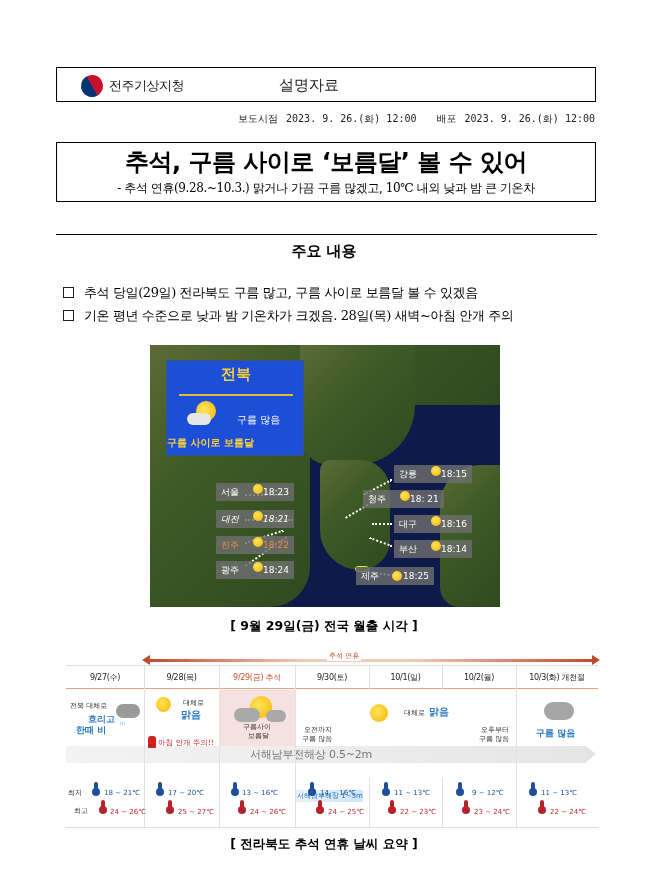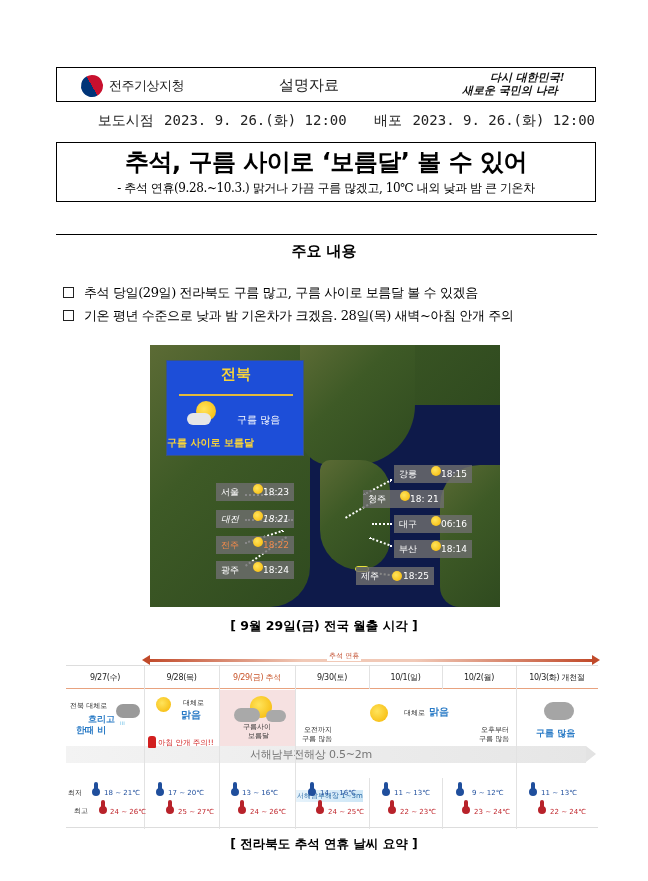--- a/index.html
+++ b/index.html
@@ -11,21 +11,21 @@
 
     
     .header-box { left: 56px; top: 67px; width: 540px; height: 35px; border: 1.5px solid #000; }
     .logo { left: 24px; top: 7px; width: 22px; height: 22px; border-radius: 50%;
       background: conic-gradient(#c8102e 0deg 180deg, #003478 180deg 360deg); transform: rotate(-30deg); }
     .logo-text { left: 52px; top: 9px; font-size: 13px; letter-spacing: -0.5px; color: #222; }
     .doc-type { left: 222px; top: 8px; font-size: 15px; color: #222; }
     .slogan { left: 405px; top: 3px; font-family: "DejaVu Serif", serif; font-style: italic; font-size: 11px; line-height: 13px; color: #111; font-weight: bold; }
     .slogan div:first-child { padding-left: 28px; }
 
-    .dateline { right: 53px; top: 112px; font-size: 14px; color: #222; font-family: "DejaVu Sans Mono", monospace; }
+    .dateline { right: 53px; top: 112px; font-size: 10px; color: #222; font-family: "DejaVu Sans Mono", monospace; }
     .dateline span { margin-left: 2px; }
 
     
     .title-box { left: 56px; top: 142px; width: 540px; height: 60px; border: 1.5px solid #000; text-align: center; }
     .title { margin-top: 3px; font-size: 24px; font-weight: bold; letter-spacing: -0.5px; }
     .subtitle { font-size: 12px; margin-top: 2px; font-family: "DejaVu Serif", serif; letter-spacing: -0.4px; }
 
     
     .rule { left: 56px; top: 234px; width: 541px; height: 1px; background: #000; }
     .section-title { left: 0; width: 648px; top: 242px; text-align: center; font-size: 15px; font-weight: bold; }
@@ -82,24 +82,20 @@
     .thermo.r { background: #b8222a; }
     .lbl-minmax { position: absolute; font-size: 7px; color: #333; }
   </style>
 </head>
 <body>
 
 <div class="abs header-box">
   <div class="abs logo"></div>
   <div class="abs logo-text">전주기상지청</div>
   <div class="abs doc-type">설명자료</div>
-  <div class="abs slogan">
-    <div>다시 대한민국!</div>
-    <div>새로운 국민의 나라</div>
-  </div>
 </div>
 
 <div class="abs dateline">
   <span>보도시점</span>
   <span>2023. 9. 26.(화) 12:00</span>
   &nbsp;
   <span>배포</span>
   <span>2023. 9. 26.(화) 12:00</span>
 </div>
 
@@ -157,21 +153,21 @@
   <div class="city" style="left:66px;top:216px;">
     <span class="nm">광주</span><span class="tm">18:24</span>
   </div>
   <div class="city" style="left:244px;top:120px;">
     <span class="nm">강릉</span><span class="tm">18:15</span>
   </div>
   <div class="city" style="left:213px;top:145px;">
     <span class="nm">청주</span><span class="tm">18: 21</span>
   </div>
   <div class="city" style="left:244px;top:170px;">
-    <span class="nm">대구</span><span class="tm">06:16</span>
+    <span class="nm">대구</span><span class="tm">18:16</span>
   </div>
   <div class="city" style="left:244px;top:195px;">
     <span class="nm">부산</span><span class="tm">18:14</span>
   </div>
   <div class="city" style="left:206px;top:222px;">
     <span class="nm">제주</span><span class="tm">18:25</span>
   </div>
 
   <div class="sun" style="left:103px;top:139px;width:10px;height:10px;"></div>
   <div class="sun" style="left:103px;top:166px;width:10px;height:10px;"></div>

